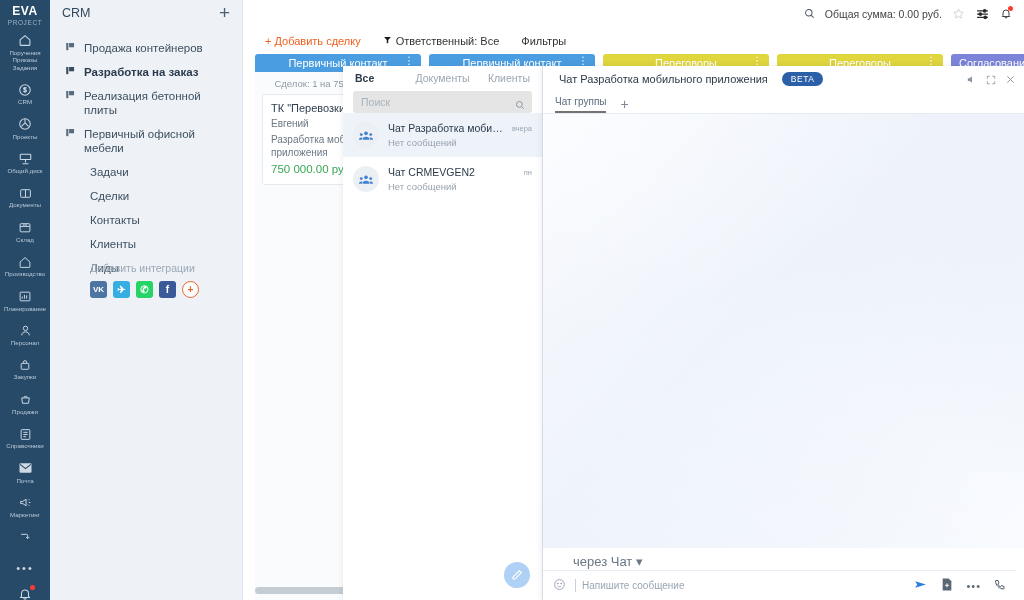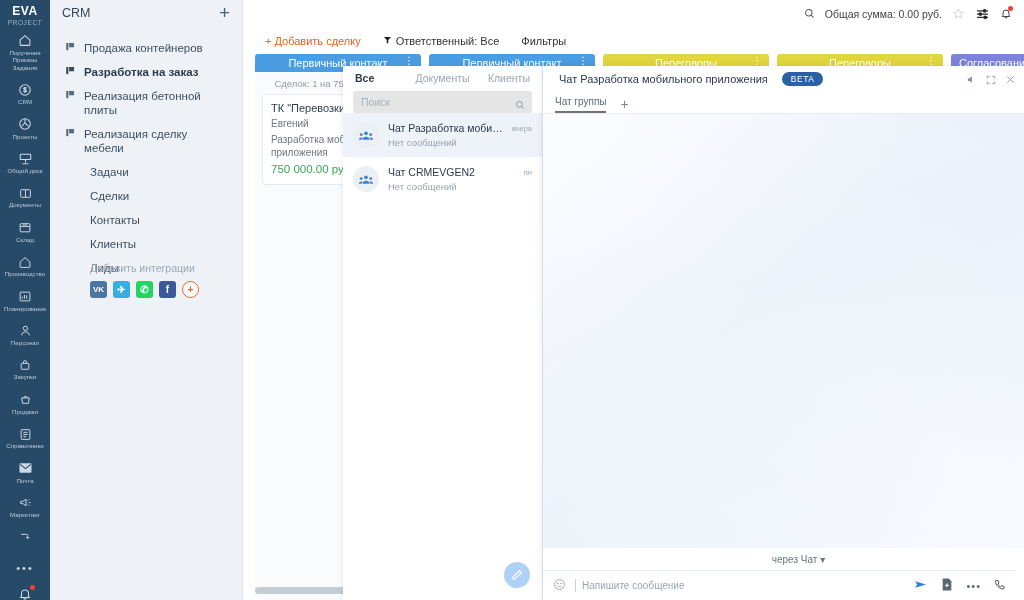--- a/index.html
+++ b/index.html
@@ -170,21 +170,21 @@
     letter-spacing: .6px;
   }
   .msg-out { display:flex; justify-content:flex-end; padding: 12px 24px 0 0; }
   .bubble {
     background: #ddf5cd; border-radius: 4px; padding: 6px 9px 4px; min-width: 96px;
     max-width: 240px;
   }
   .bubble .bt { font-size: 11px; color: #2f3d4c; }
 
   .chat-foot { position: absolute; left:0; right: 0; bottom: 0; height: 52px; background:#fff; }
-  .via { font-size: 10px; color: #6b7885; padding: 6px 0 0 30px; cursor: pointer; text-align: center;}
+  .via { font-size: 13px; color: #6b7885; padding: 6px 0 0 30px; cursor: pointer;}
   .inputrow {
     position:absolute; left:0; right:8px; bottom:0; height: 30px; border-top: 1px solid #e6ecf3;
     display:flex; align-items:center; padding: 0 10px 0 10px; gap: 6px;
   }
   .inputrow .emoji { color:#9aa6b3; font-size: 13px; cursor:pointer; }
   .inputrow input {
     flex: 1; border: 0; outline: none; font-size: 10px; color: #4a5968; font-family: inherit;
     border-left: 1px solid #c7d0da; padding-left: 6px; margin-left: 3px; height: 13px;
   }
   .inputrow input::placeholder { color: #9aa6b3; }
@@ -342,21 +342,21 @@
               <rect x="0" y="0" width="3" height="10"></rect>
               <rect x="4" y="0" width="7" height="6"></rect>
             </svg></span>
         <span class="txt">Реализация бетонной плиты</span>
       </div>
       <div class="mrow">
         <span class="flag"><svg width="9" height="10" viewBox="0 0 12 14" fill="#5a6b7c">
               <rect x="0" y="0" width="3" height="10"></rect>
               <rect x="4" y="0" width="7" height="6"></rect>
             </svg></span>
-        <span class="txt">Реализация сделку мебели</span>
+        <span class="txt">Первичный офисной мебели</span>
       </div>
       <div class="mrow indent">
         <span class="txt">Задачи</span>
       </div>
       <div class="mrow indent">
         <span class="txt">Сделки</span>
       </div>
       <div class="mrow indent">
         <span class="txt">Контакты</span>
       </div>

